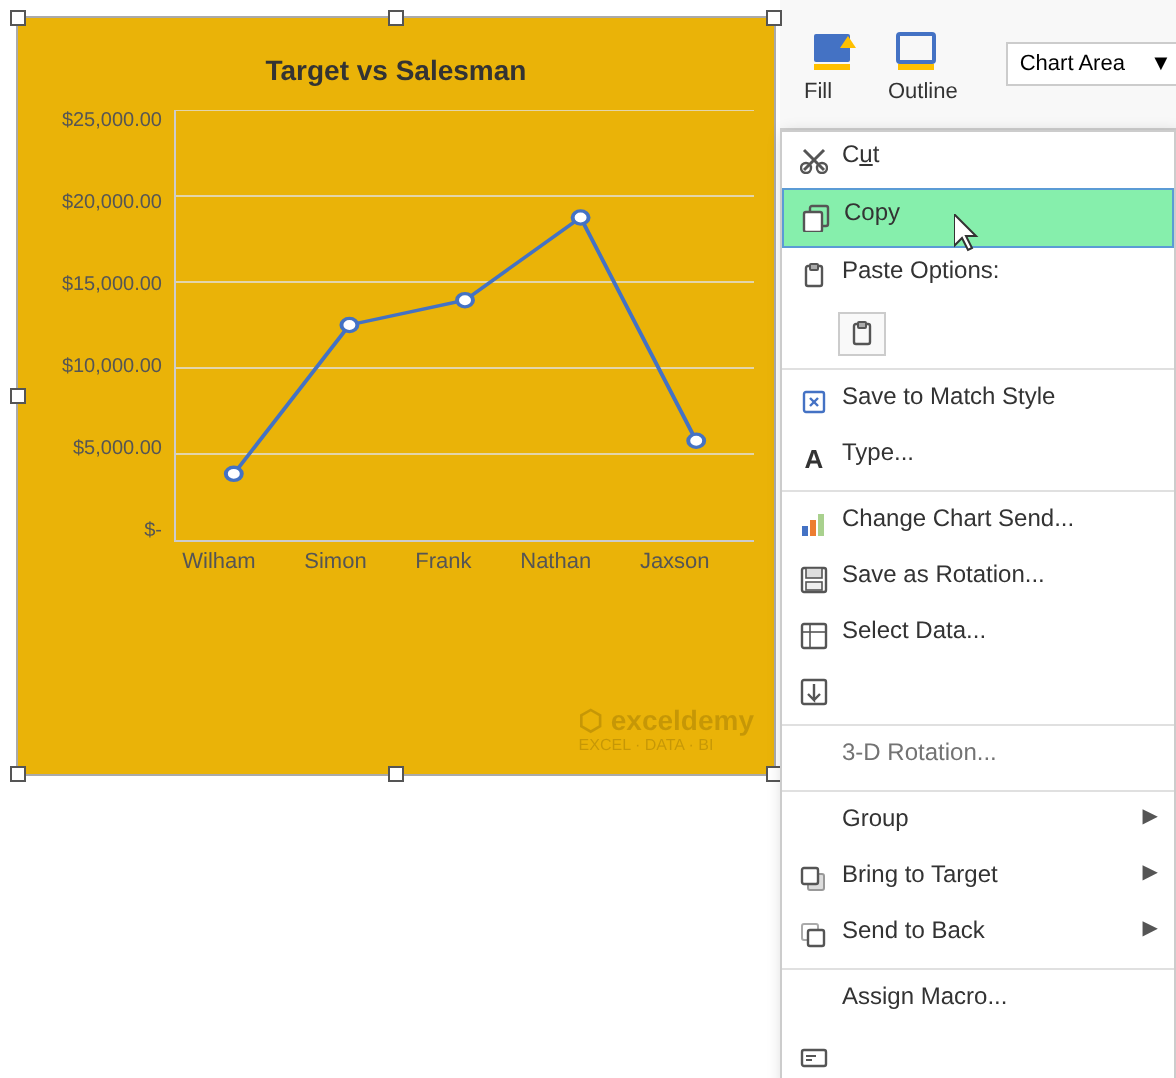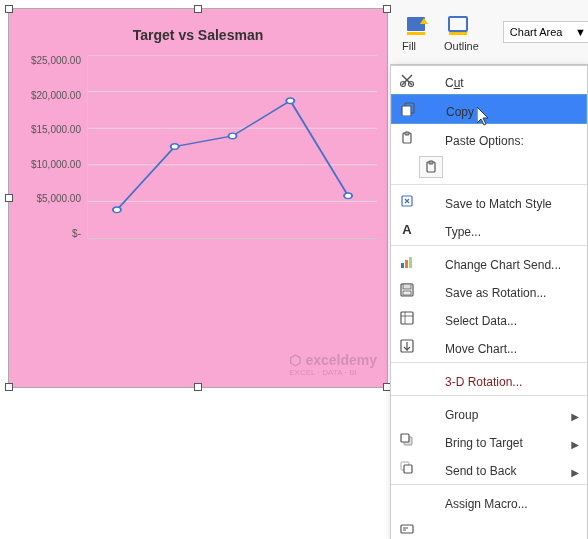--- a/index.html
+++ b/index.html
@@ -65,21 +65,21 @@
     }
 
     
     .chart-container {
       position: absolute;
       top: 8px;
       left: 8px;
       width: 380px;
       height: 380px;
       border: 1px solid #aaa;
-      background: #f9a8d4;
+      background: #eab308;
     }
     .chart-selection-handle {
       width: 8px;
       height: 8px;
       background: white;
       border: 1px solid #555;
       position: absolute;
     }
 
     
@@ -113,29 +113,28 @@
       top: 65px;
       left: 390px;
       width: 198px;
       background: white;
       border: 1px solid #ccc;
       box-shadow: 2px 2px 8px rgba(0,0,0,0.2);
       z-index: 100;
     }
     .menu-item {
       display: flex;
-      align-items: flex-end;
+      align-items: flex-start;
       padding: 4px 8px 4px 6px;
       cursor: pointer;
       position: relative;
       min-height: 24px;
-      gap: 24px;
     }
     .menu-item.highlighted {
-      background: #3b82f6;
+      background: #86efac;
       border: 1px solid #5b9bd5;
     }
     .menu-item.disabled {
       color: #aaa;
       cursor: default;
     }
     .menu-item-icon {
       width: 20px;
       height: 20px;
       display: flex;
@@ -144,21 +143,21 @@
       margin-right: 4px;
       font-size: 12px;
       flex-shrink: 0;
     }
     .menu-item-label {
       flex: 1;
       font-size: 12px;
       color: #333;
     }
     .menu-item.disabled .menu-item-label {
-      color: #7f1d1d;
+      color: #737373;
     }
     .menu-item-arrow {
       font-size: 10px;
       color: #555;
     }
     .menu-separator {
       height: 1px;
       background: #e0e0e0;
       margin: 2px 0;
     }
@@ -202,21 +201,21 @@
   <div class="chart-selection-handle" style="top:50%;left:-4px;transform:translateY(-50%)"></div>
   <div class="chart-selection-handle" style="bottom:-4px;left:50%;transform:translateX(-50%)"></div>
   <div class="chart-selection-handle" style="top:-4px;left:-4px"></div>
   <div class="chart-selection-handle" style="top:-4px;right:-4px"></div>
   <div class="chart-selection-handle" style="bottom:-4px;left:-4px"></div>
   <div class="chart-selection-handle" style="bottom:-4px;right:-4px"></div>
 
   <div class="chart-inner">
     <div class="chart-title">Target vs Salesman</div>
 
-    <div style="display:flex; margin-top:8px; height:184px;">
+    <div style="display:flex; margin-top:8px; height:216px;">
 
       <div style="display:flex;flex-direction:column;justify-content:space-between;align-items:flex-end;padding-right:6px;font-size:10px;color:#555;width:68px;">
         <span>$25,000.00</span>
         <span>$20,000.00</span>
         <span>$15,000.00</span>
         <span>$10,000.00</span>
         <span>$5,000.00</span>
         <span>$-</span>
       </div>
 
@@ -233,20 +232,27 @@
 
           <circle cx="29" cy="220" r="4" fill="white" stroke="#4472c4" stroke-width="2"></circle>
           <circle cx="87" cy="130" r="4" fill="white" stroke="#4472c4" stroke-width="2"></circle>
           <circle cx="145" cy="115" r="4" fill="white" stroke="#4472c4" stroke-width="2"></circle>
           <circle cx="203" cy="65" r="4" fill="white" stroke="#4472c4" stroke-width="2"></circle>
           <circle cx="261" cy="200" r="4" fill="white" stroke="#4472c4" stroke-width="2"></circle>
         </svg>
       </div>
     </div>
 
+    <div class="x-labels">
+      <span>Wilham</span>
+      <span>Simon</span>
+      <span>Frank</span>
+      <span>Nathan</span>
+      <span>Jaxson</span>
+    </div>
   </div>
 
   <div style="position:absolute;bottom:10px;right:10px;opacity:0.15;">
     <div style="font-size:14px;font-weight:bold;">⬡ exceldemy</div>
     <div style="font-size:8px;">EXCEL · DATA · BI</div>
   </div>
 </div>
 
 <div class="context-menu">
 
@@ -346,21 +352,20 @@
     <span class="menu-item-label">Select Data...</span>
   </div>
 
   <div class="menu-item">
     <div class="menu-item-icon">
       <svg width="14" height="14" viewBox="0 0 14 14">
         <rect x="1" y="1" width="12" height="12" rx="1" fill="none" stroke="#555" stroke-width="1.2"></rect>
         <polyline points="7,3 7,11 4,8 7,11 10,8" fill="none" stroke="#555" stroke-width="1.2"></polyline>
       </svg>
     </div>
-    <span class="menu-item-label">Move Chart...</span>
   </div>
 
   <div class="menu-separator"></div>
 
   <div class="menu-item disabled">
     <div class="menu-item-icon"></div>
     <span class="menu-item-label">3-D Rotation...</span>
   </div>
 
   <div class="menu-separator"></div>

